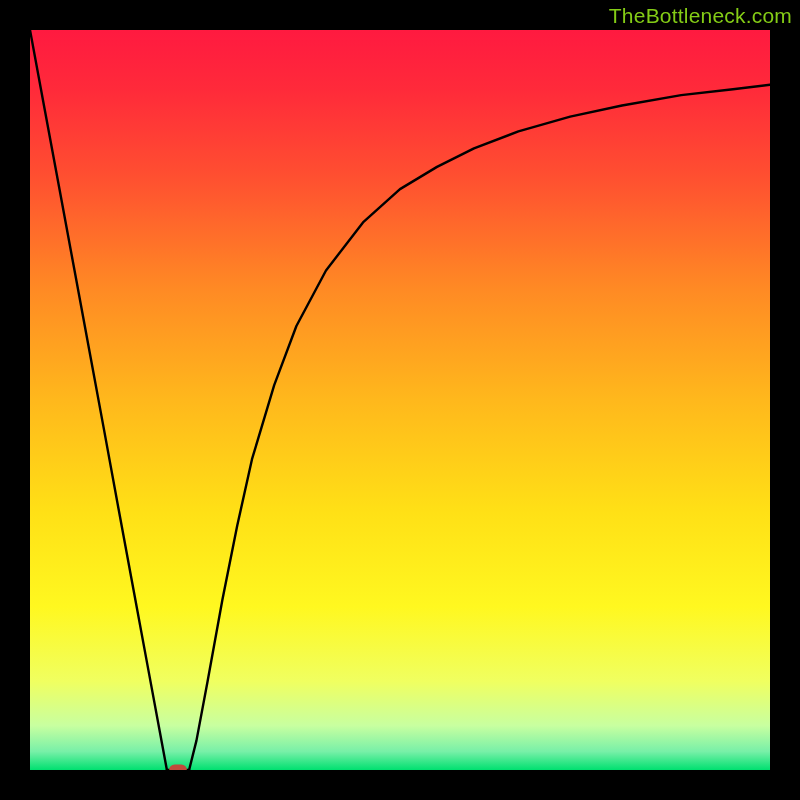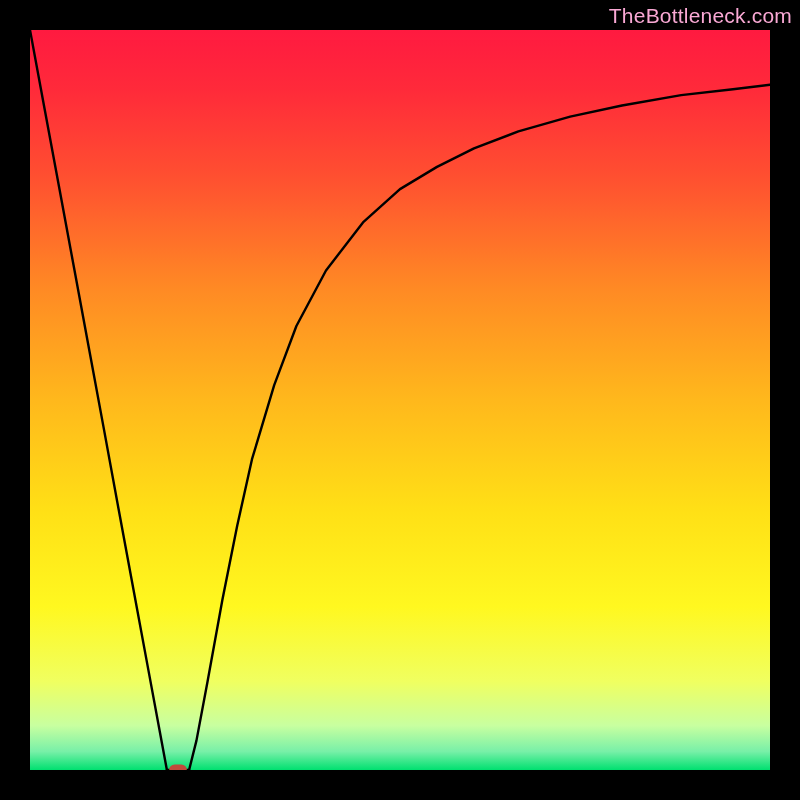--- a/index.html
+++ b/index.html
@@ -31,21 +31,21 @@
   }
   .curve {
     position: absolute;
     left: 0; top: 0; width: 740px; height: 740px;
     pointer-events: none;
   }
   .watermark {
     position: absolute;
     top: 4px;
     right: 8px;
-    color: #f9a8d4;
+    color: #84cc16;
     font-size: 21px;
     letter-spacing: 0.2px;
     font-weight: 500;
     user-select: none;
   }
 </style>
 </head>
 <body>
 
 <div class="frame">

